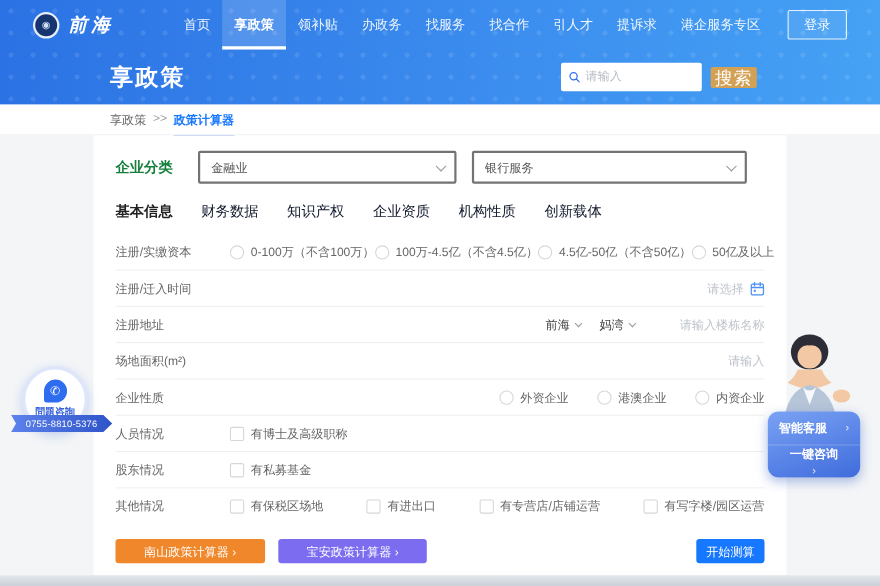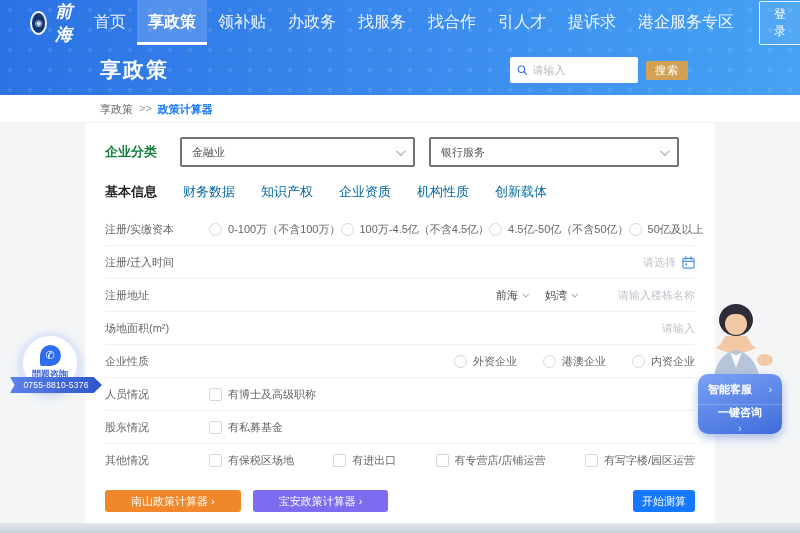--- a/index.html
+++ b/index.html
@@ -23,21 +23,21 @@
   .logo { display:flex; align-items:center; gap:8px; cursor:pointer; }
   .logo-emblem {
     width:24px; height:24px; border-radius:50%;
     background:#16356f; border:2px solid #e8eef8;
     display:flex; align-items:center; justify-content:center;
     color:#cfe0f5; font-size:9px;
   }
   .logo-text { color:#ffffff; font-size:17px; font-weight:bold; font-style:italic; letter-spacing:4px; font-family:"DejaVu Serif",serif; }
   .nav-items { margin-left:auto; display:flex; align-items:center; height:45px; }
   .nav-item {
-    color:rgba(255,255,255,.92); font-size:16px; padding:0 11px; height:45px;
+    color:rgba(255,255,255,.92); font-size:12px; padding:0 11px; height:45px;
     display:flex; align-items:center; cursor:pointer; white-space:nowrap; text-decoration:none;text-align:right;
   }
   .nav-item.active {
     background:rgba(255,255,255,.16);
     box-shadow:inset 0 -3px 0 #ffffff;
     font-weight:bold; color:#fff;
   }
   .login-btn {
     margin-left:14px; color:#fff; font-size:12px; padding:4px 14px;
     border:1px solid rgba(255,255,255,.85); border-radius:2px; cursor:pointer;
@@ -51,21 +51,21 @@
     width:128px; height:26px; background:#fff; border-radius:2px;
     display:flex; align-items:center; padding:0 7px; gap:5px;
   }
   .search-box input {
     border:none; outline:none; width:100%; font-size:11px; color:#333; background:transparent;
     font-family:"Liberation Sans","DejaVu Sans",sans-serif;
   }
   .search-box input::placeholder { color:#b7bcc4; }
   .search-btn {
     width:42px; height:19px; border:none; border-radius:2px;
-    background:#d3a155; color:#fff; font-size:11px; cursor:pointer; letter-spacing:1px;
+    background:#d3a155; color:#fff; font-size:16px; cursor:pointer; letter-spacing:1px;
   }
 
   
   .crumb-bar {
     position:absolute; top:95px; left:0; width:800px; height:28px; background:#ffffff;
     display:flex; align-items:flex-start; padding:7px 0 0 100px; font-size:11px;
     border-bottom:1px solid #f1f2f4;
   }
   .crumb-parent { color:#666; cursor:pointer; }
   .crumb-sep { color:#999; margin:0 6px; }
@@ -85,21 +85,21 @@
   }
   .select.s1 { width:235px; margin-left:5px; margin-right:14px; }
   .select.s2 { width:250px; }
   .chev {
     width:7px; height:7px; border-right:1.4px solid #9aa0a8; border-bottom:1.4px solid #9aa0a8;
     transform:rotate(45deg) translateY(-2px); flex-shrink:0;
   }
   .chev.sm { width:5px; height:5px; margin-left:4px; }
 
   .tabs { display:flex; gap:26px; margin-top:16px; height:26px; }
-  .tab { font-size:13px; color:#0369a1; cursor:pointer; white-space:nowrap; }
+  .tab { font-size:13px; color:#0f172a; cursor:pointer; white-space:nowrap; }
   .tab.active { color:#222; font-weight:bold; box-shadow:0 24px 0 -22px #1677ff; }
 
   .form { margin-top:4px; }
   .frow {
     display:flex; align-items:center; height:33px;
     border-bottom:1px solid #efefef; font-size:11px; color:#666;
   }
   .frow:last-of-type { border-bottom:none; }
   .flabel { min-width:70px; white-space:nowrap; color:#666; }
   .opts-spread { display:flex; flex:1; margin-left:34px; justify-content:space-between; align-items:center; }

